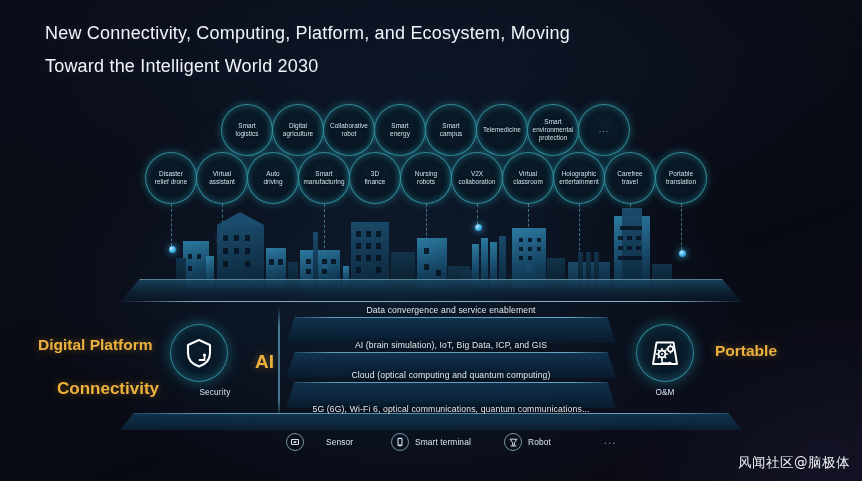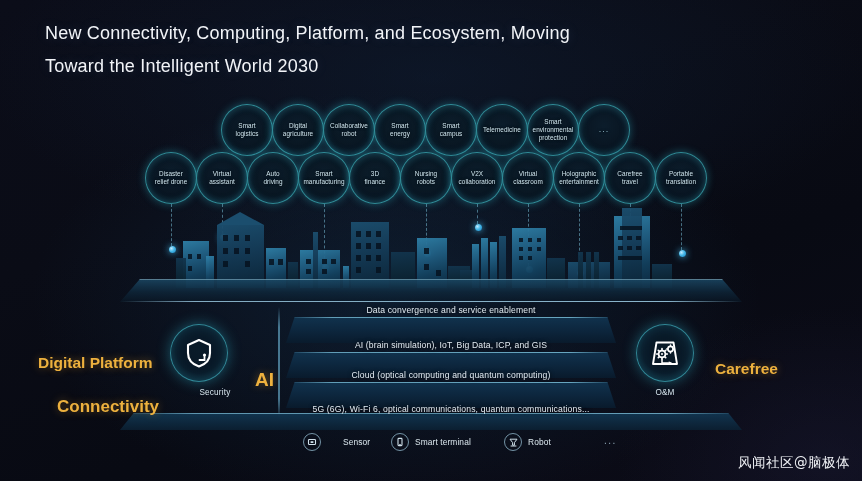--- a/index.html
+++ b/index.html
@@ -153,21 +153,20 @@
     width: 2px; height: 112px;
     background: linear-gradient(180deg, rgba(90,170,205,0.0) 0%, rgba(120,200,235,0.55) 18%, rgba(120,200,235,0.55) 82%, rgba(90,170,205,0.0) 100%);
   }
 
   
   .gold {
     position: absolute;
     color: #edb13e;
     font-weight: bold;
     text-shadow: 0 0 9px rgba(220,150,40,0.45);
-    margin-top: 18px;
   }
   #lbl-digital-platform { left: 38px; top: 336px; font-size: 15.5px; }
   #lbl-connectivity     { left: 57px; top: 379px; font-size: 17px; }
   #lbl-ecosystem        { left: 715px; top: 342px; font-size: 15.5px; }
   #lbl-ai               { left: 255px; top: 351px; font-size: 19px; }
 
   
   .disc {
     position: absolute;
     width: 58px; height: 58px;
@@ -435,24 +434,24 @@
           <path d="M23.3 10 L24.4 10"></path>
       </g>
       <path d="M12 20.5 L12 24 L21.5 24" fill="none" stroke="#ffffff" stroke-width="1.5"></path>
       <path d="M21.5 24 L18.8 22.3 L18.8 25.7 Z" fill="#ffffff"></path>
     </svg>
   </div>
   <div class="disc-cap" style="left:625px; top:388px;">O&amp;M</div>
 
   <div class="gold" id="lbl-digital-platform">Digital Platform</div>
   <div class="gold" id="lbl-connectivity">Connectivity</div>
-  <div class="gold" id="lbl-ecosystem">Carefree</div>
+  <div class="gold" id="lbl-ecosystem">Portable</div>
   <div class="gold" id="lbl-ai">AI</div>
 
-  <div class="device" style="left:303px; top:433px;gap:22px;">
+  <div class="device" style="left:286px; top:433px;gap:22px;">
     <span class="dev-ring">
       <svg width="10" height="10" viewBox="0 0 10 10">
         <rect x="1.5" y="2.5" width="7" height="5" rx="0.8" fill="none" stroke="#cfe0ea" stroke-width="1.1"></rect>
         <rect x="3.6" y="4.2" width="2.8" height="1.8" fill="#cfe0ea"></rect>
       </svg>
     </span>
     <span class="dev-label">Sensor</span>
   </div>
 
   <div class="device" style="left:391px; top:433px;">

